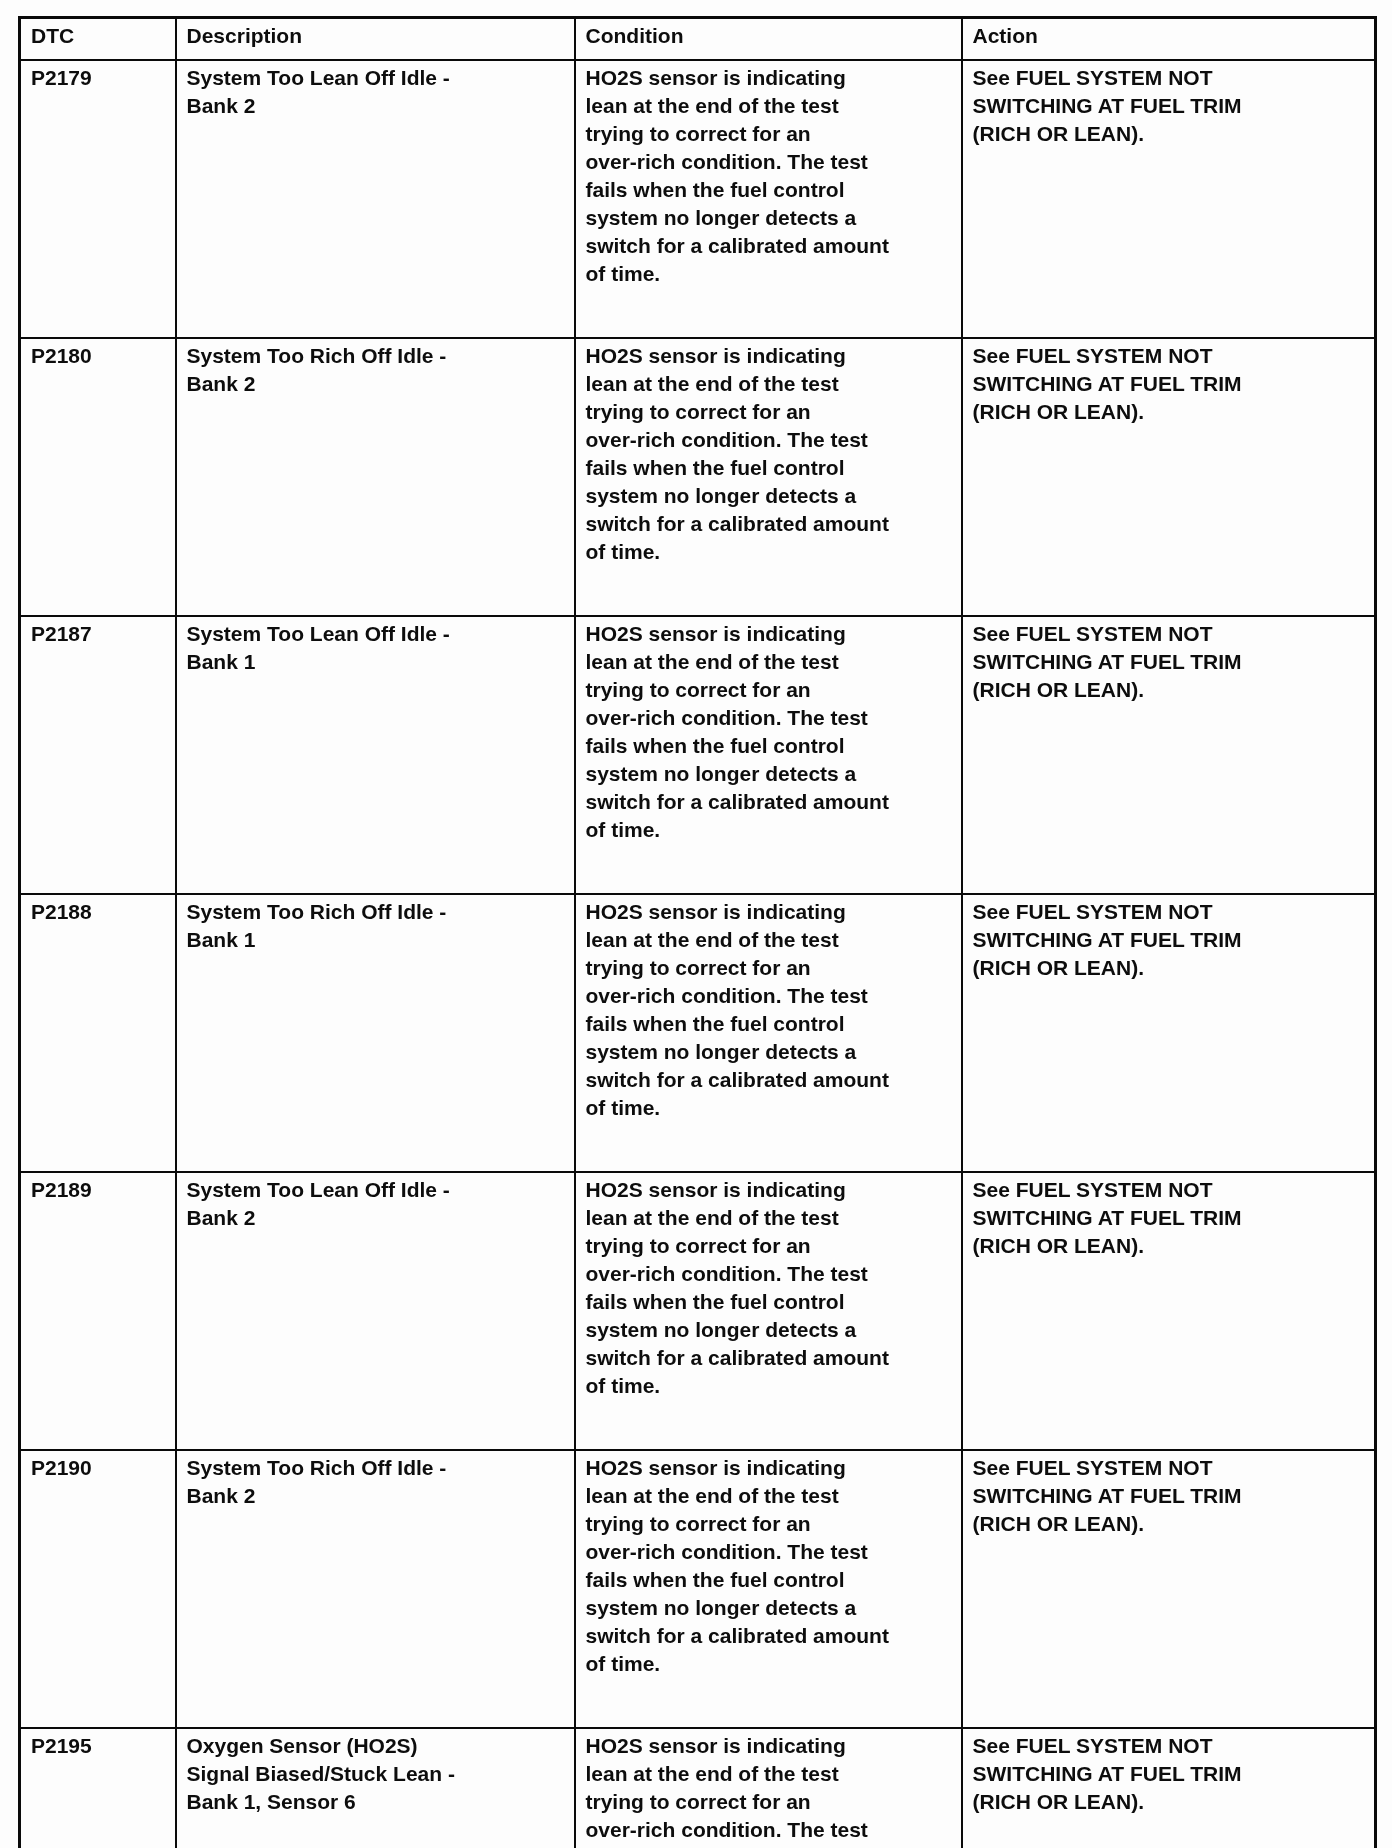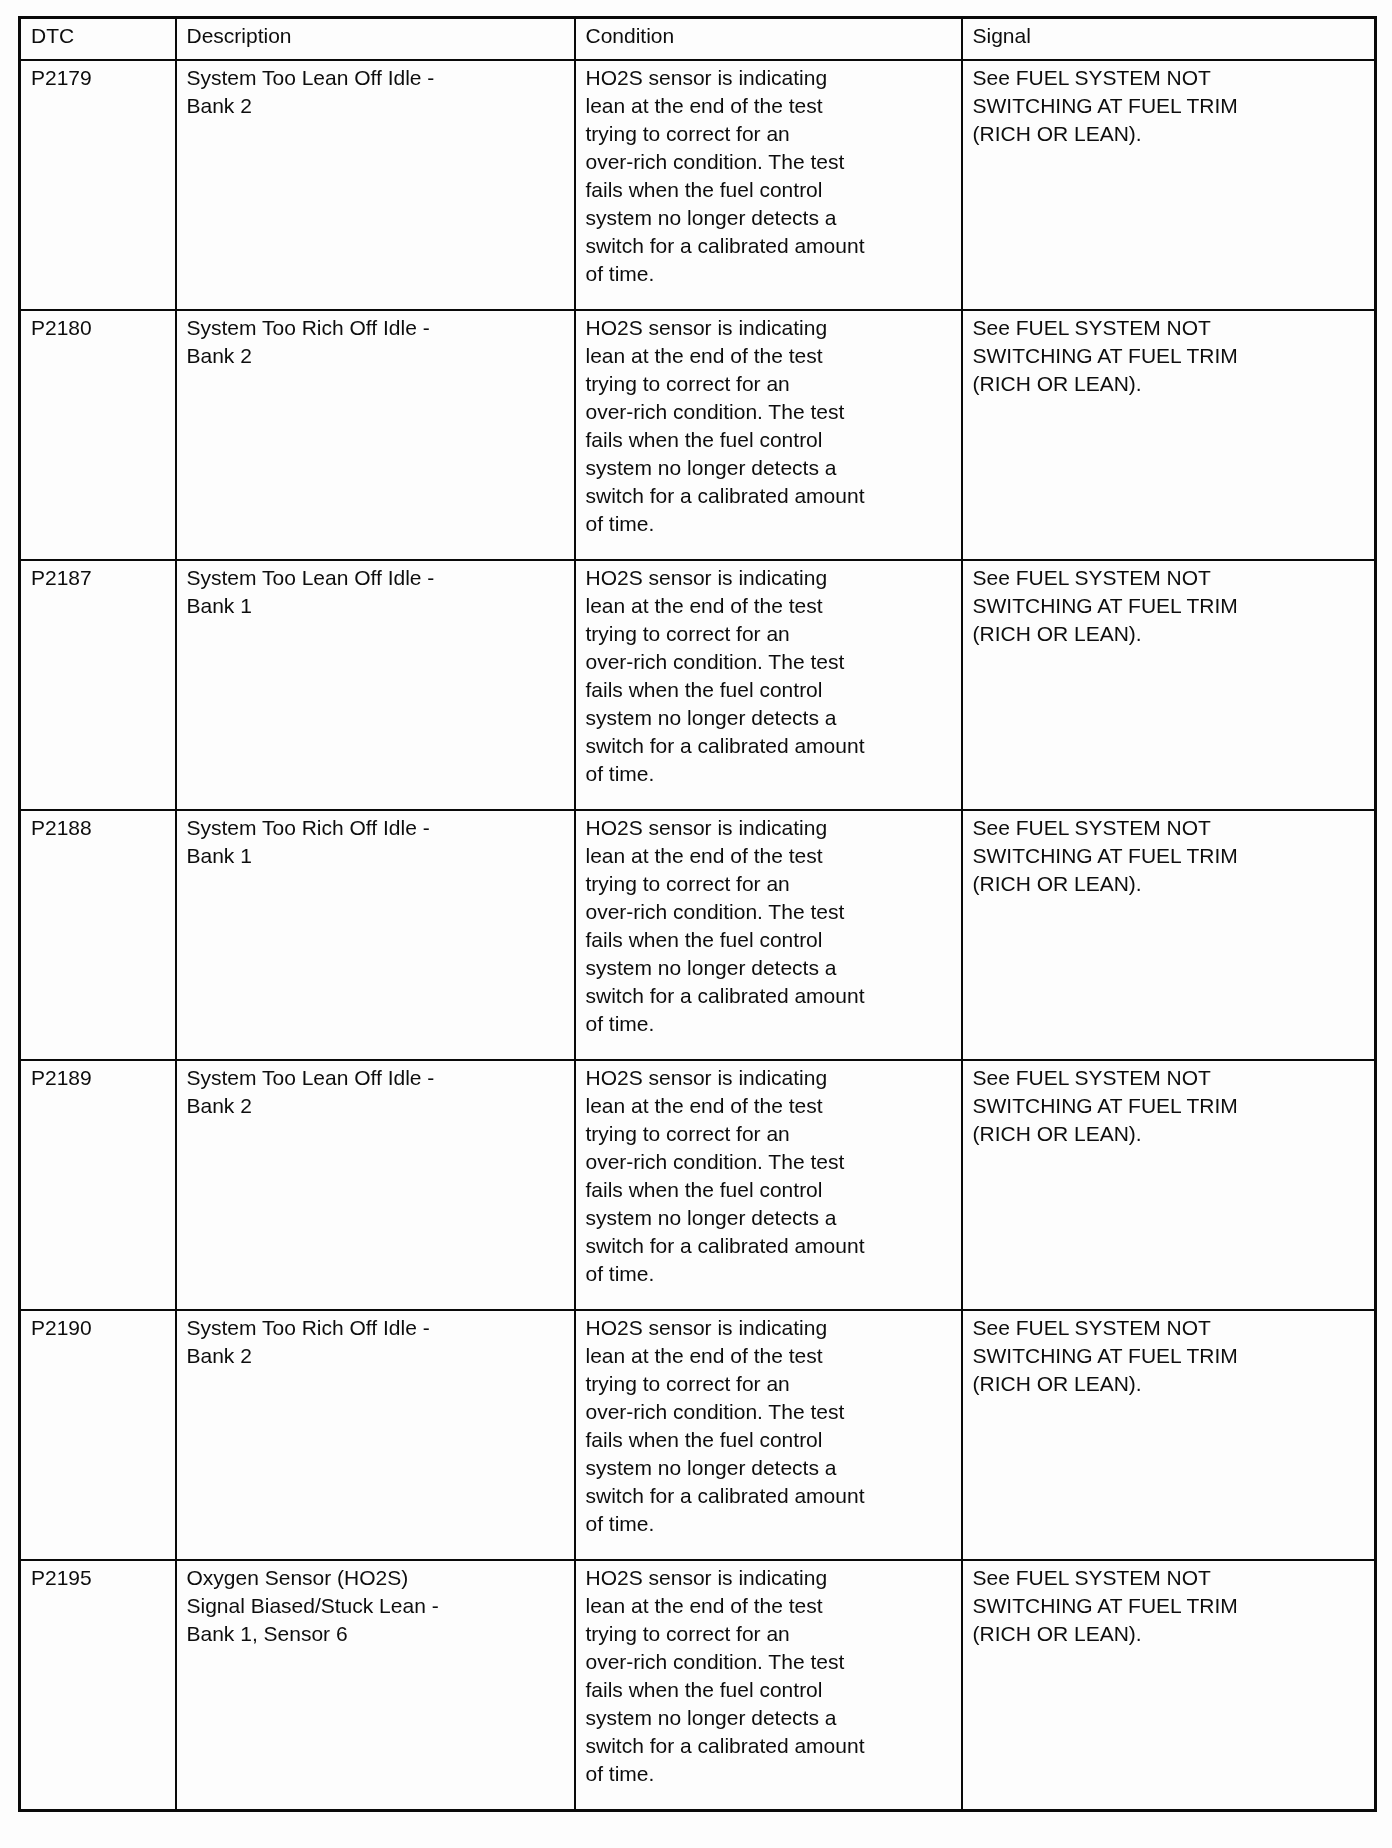--- a/index.html
+++ b/index.html
@@ -32,55 +32,55 @@
   col.col-desc       { width: 399px; }
   col.col-condition  { width: 387px; }
   col.col-action     { width: 414px; }
 
   th, td {
     border: 2px solid #0a0a0a;
     vertical-align: top;
     text-align: left;
     font-size: 21px;
     line-height: 28px;
-    font-weight: 400;
+    font-weight: 700;
     padding: 3px 10px 6px 10px;
   }
   thead th {
     height: 32px;
     white-space: normal;
     font-size: 21px;
     line-height: 26px;
     padding-top: 4px;
     padding-bottom: 4px;
   }
   tbody td {
     white-space: pre-line; 
   }
   tbody tr {
-    height: 250px;
+    height: 278px;
   }
 </style>
 </head>
 <body>
 
 <div class="page">
   <table class="dtc-table">
     <colgroup>
       <col class="col-dtc">
       <col class="col-desc">
       <col class="col-condition">
       <col class="col-action">
     </colgroup>
     <thead>
       <tr>
         <th>DTC</th>
         <th>Description</th>
         <th>Condition</th>
-        <th>Signal</th>
+        <th>Action</th>
       </tr>
     </thead>
     <tbody>
       <tr>
         <td>P2179</td>
         <td>System Too Lean Off Idle -
 Bank 2</td>
         <td>HO2S sensor is indicating
 lean at the end of the test
 trying to correct for an

